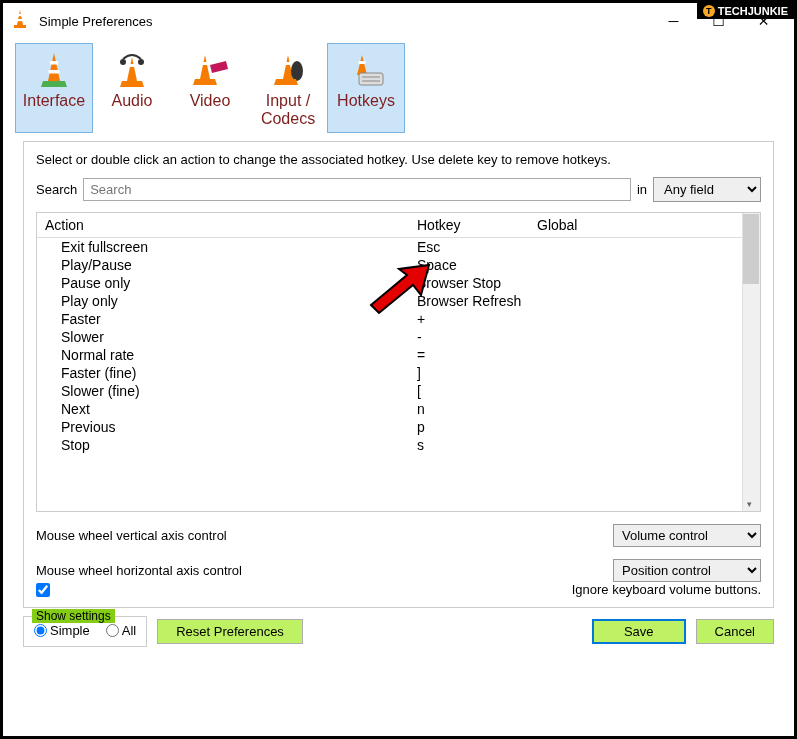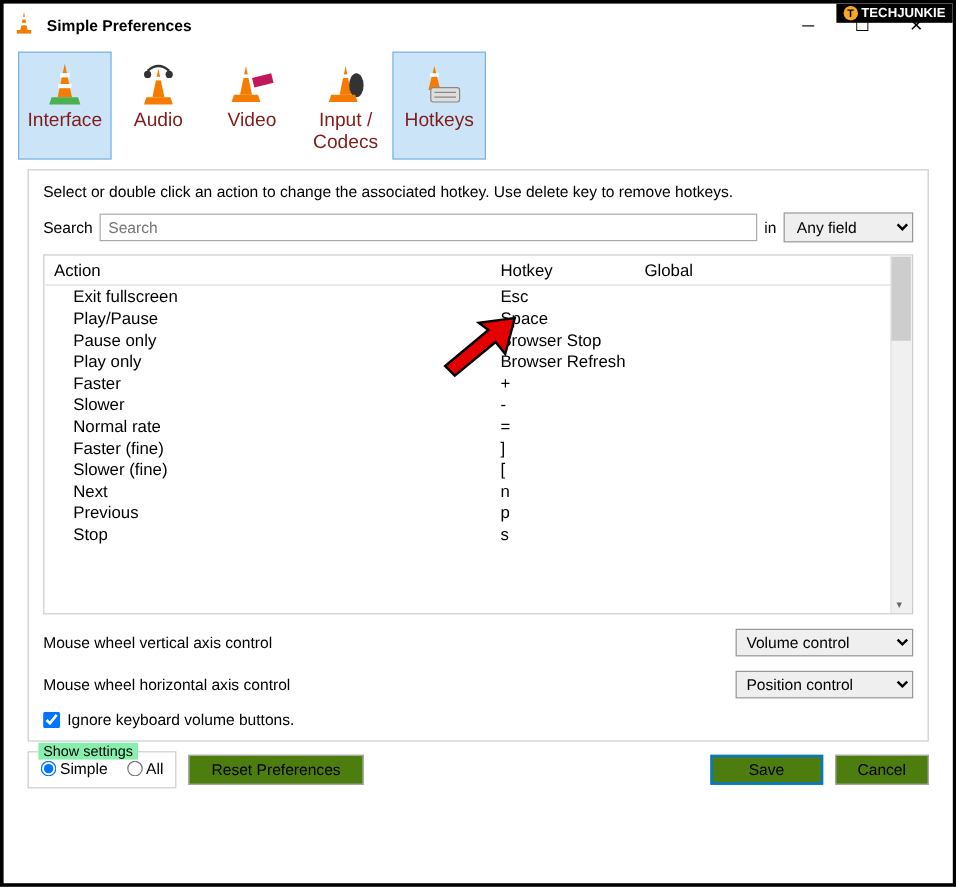--- a/index.html
+++ b/index.html
@@ -1,21 +1,21 @@
 <!DOCTYPE html>
 <html><head>
 <meta charset="utf-8">
 <style>
 * { box-sizing: border-box; margin: 0; padding: 0; font-family: 'Segoe UI', Tahoma, sans-serif; }
 body { background: #fff; width: 797px; height: 739px; overflow: hidden; position: relative; border: 3px solid #000; }
 .watermark { position: absolute; top: 0; right: 0; background: #000; color: #fff; font-size: 11px; font-weight: bold; padding: 2px 6px; display: flex; align-items: center; gap: 3px; z-index: 100; }
 .watermark .circle { width: 12px; height: 12px; background: #f9a825; border-radius: 50%; display: inline-flex; align-items: center; justify-content: center; font-size: 9px; color: #000; }
 .titlebar { display: flex; align-items: center; padding: 6px 8px; height: 36px; }
 .titlebar .app-icon { width: 20px; margin-right: 8px; }
-.titlebar .title { flex: 1; font-size: 13px; font-weight: bold; }
+.titlebar .title { flex: 1; font-size: 13px; }
 .window-controls { display: flex; gap: 0; }
 .window-controls .ctrl { width: 45px; height: 28px; display: flex; align-items: center; justify-content: center; font-size: 14px; cursor: pointer; }
 .toolbar { display: flex; padding: 4px 12px 8px; gap: 0; }
 .tool { width: 78px; text-align: center; padding: 4px 2px 4px; cursor: pointer; border: 1px solid transparent; }
 .tool.selected { background: #cce4f7; border: 1px solid #7ab3e0; }
 .tool .icon-box { height: 44px; display: flex; align-items: center; justify-content: center; }
 .tool .label { font-size: 16px; color: #7f1d1d; margin-top: 0; }
 .content { padding: 0 20px; }
 .content h1 { font-size: 22px; font-weight: normal; margin: 2px 0 14px; }
 .panel { border: 1px solid #ccc; padding: 10px 12px; position: relative; }
@@ -35,28 +35,28 @@
 .rows { }
 .row { display: flex; font-size: 14px; padding: 1px 0; }
 .row .c-action { width: 380px; padding-left: 24px; }
 .row .c-hotkey { width: 120px; }
 .row .c-global { flex: 1; }
 .row.sel .c-hotkey { background: #cce4f7; }
 .arrow-annot { position: absolute; left: 360px; top: 258px; z-index: 50; pointer-events: none; }
 .mouse-ctrl { display: flex; align-items: center; margin-top: 12px; font-size: 13px; }
 .mouse-ctrl .lbl { flex: 1; }
 .mouse-ctrl select { border: 1px solid #999; padding: 2px 4px; font-size: 13px; width: 148px; background: #efefef; }
-.chk-row { display: flex; align-items: center; gap: 6px; margin-top: 10px; font-size: 13px; }
+.chk-row { display: flex; align-items: center; gap: 6px; font-size: 13px; justify-content: space-between; }
 .chk-row input { width: 14px; height: 14px; }
 .footer { display: flex; align-items: center; padding: 8px 20px 14px; gap: 10px; }
 .show-settings { border: 1px solid #ccc; padding: 6px 10px 8px; font-size: 12px; position: relative; }
-.show-settings .legend { position: absolute; top: -8px; left: 8px; background: #86efac; padding: 0 4px; font-size: 12px; }
+.show-settings .legend { position: absolute; top: -8px; left: 8px; background: #84cc16; padding: 0 4px; font-size: 12px; }
 .radio-g { display: flex; gap: 16px; align-items: center; }
 .radio-g label { display: flex; align-items: center; gap: 3px; font-size: 13px; }
-.btn { border: 1px solid #adadad; background: #4d7c0f; padding: 4px 18px; font-size: 13px; cursor: pointer; }
+.btn { border: 1px solid #adadad; background: #bef264; padding: 4px 18px; font-size: 13px; cursor: pointer; }
 .btn.primary { border: 2px solid #0078d7; padding: 3px 30px; }
 .spacer { flex: 1; }
 input[type=radio] { margin: 0; }
 </style>
 </head>
 <body>
 
 <div class="watermark">
     <span class="circle">T</span>
     <span>TECHJUNKIE</span>

